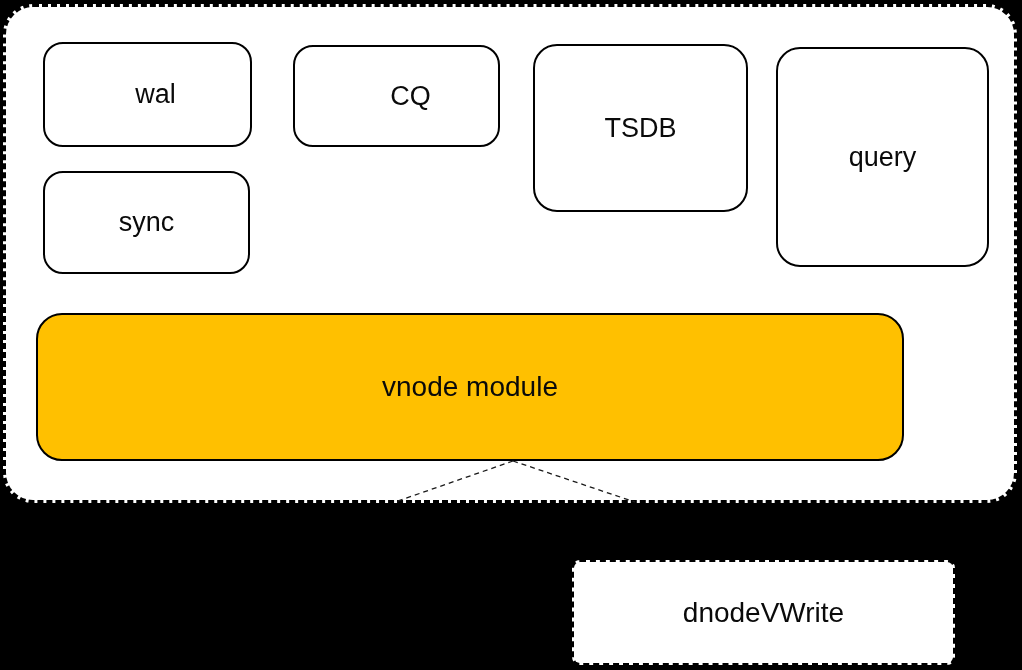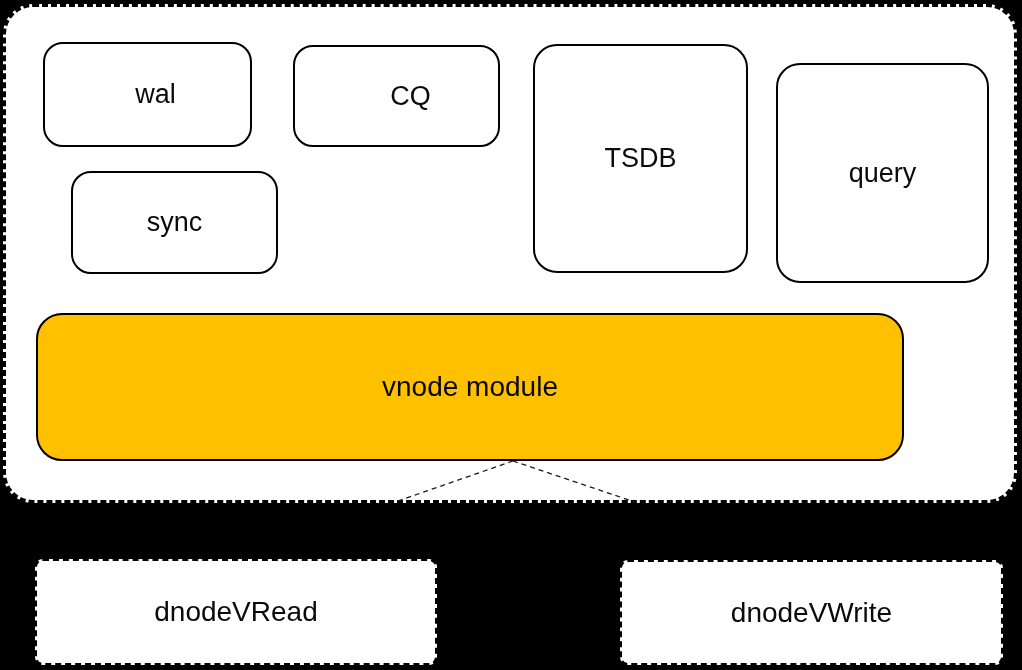--- a/index.html
+++ b/index.html
@@ -37,24 +37,24 @@
     background: #ffffff;
     border: 2px solid #000000;
     border-radius: 20px;
     display: flex;
     align-items: center;
     justify-content: center;
     font-size: 27px;
   }
   .box-wal    { left: 37px;  top: 35px;  width: 209px; height: 105px; padding-left: 16px; }
   .box-cq     { left: 287px; top: 38px;  width: 207px; height: 102px; padding-left: 28px; }
-  .box-sync   { left: 37px;  top: 164px; width: 207px; height: 103px; margin-left: 28px; }
+  .box-sync   { left: 37px;  top: 164px; width: 207px; height: 103px; }
   .box-events { left: 287px; top: 166px; width: 207px; height: 101px; }
-  .box-tsdb   { left: 527px; top: 37px;  width: 215px; height: 229px; border-radius: 24px; }
-  .box-query  { left: 770px; top: 40px;  width: 213px; height: 220px; border-radius: 24px; margin-top: 16px; }
+  .box-tsdb   { left: 527px; top: 37px;  width: 215px; height: 168px; border-radius: 24px; }
+  .box-query  { left: 770px; top: 40px;  width: 213px; height: 220px; border-radius: 24px; }
 
   
   .vnode-bar {
     position: absolute;
     left: 30px;
     top: 306px;
     width: 868px;
     height: 148px;
     box-sizing: border-box;
     background: #FFC000;
@@ -82,21 +82,21 @@
     box-sizing: border-box;
     background: #ffffff;
     border: 2px dashed #000000;
     border-radius: 8px;
     display: flex;
     align-items: center;
     justify-content: center;
     font-size: 28px;
   }
   .dnode-read  { left: 35px;  top: 559px; width: 402px; height: 106px; }
-  .dnode-write { left: 620px; top: 560px; width: 383px; height: 105px; }
+  .dnode-write { left: 572px; top: 560px; width: 383px; height: 105px; }
 
   .label { white-space: nowrap; }
 </style>
 </head>
 <body>
 
 <div class="stage">
 
   <div class="vnode-container">
     <div class="module box-wal">
@@ -118,20 +118,17 @@
     <div class="vnode-bar">
       <span class="label">vnode module</span>
     </div>
   </div>
 
   <svg class="connectors" width="1022" height="670" viewBox="0 0 1022 670" xmlns="http://www.w3.org/2000/svg">
     <line x1="513" y1="461" x2="395" y2="502" stroke="#1a1a1a" stroke-width="1.3" stroke-dasharray="5 4"></line>
     <line x1="513" y1="461" x2="635" y2="502" stroke="#1a1a1a" stroke-width="1.3" stroke-dasharray="5 4"></line>
   </svg>
 
-  <div class="dnode dnode-read">
-    <span class="label">dnodeVRead</span>
-  </div>
   <div class="dnode dnode-write">
     <span class="label">dnodeVWrite</span>
   </div>
 
 </div>
 
 </body></html>

